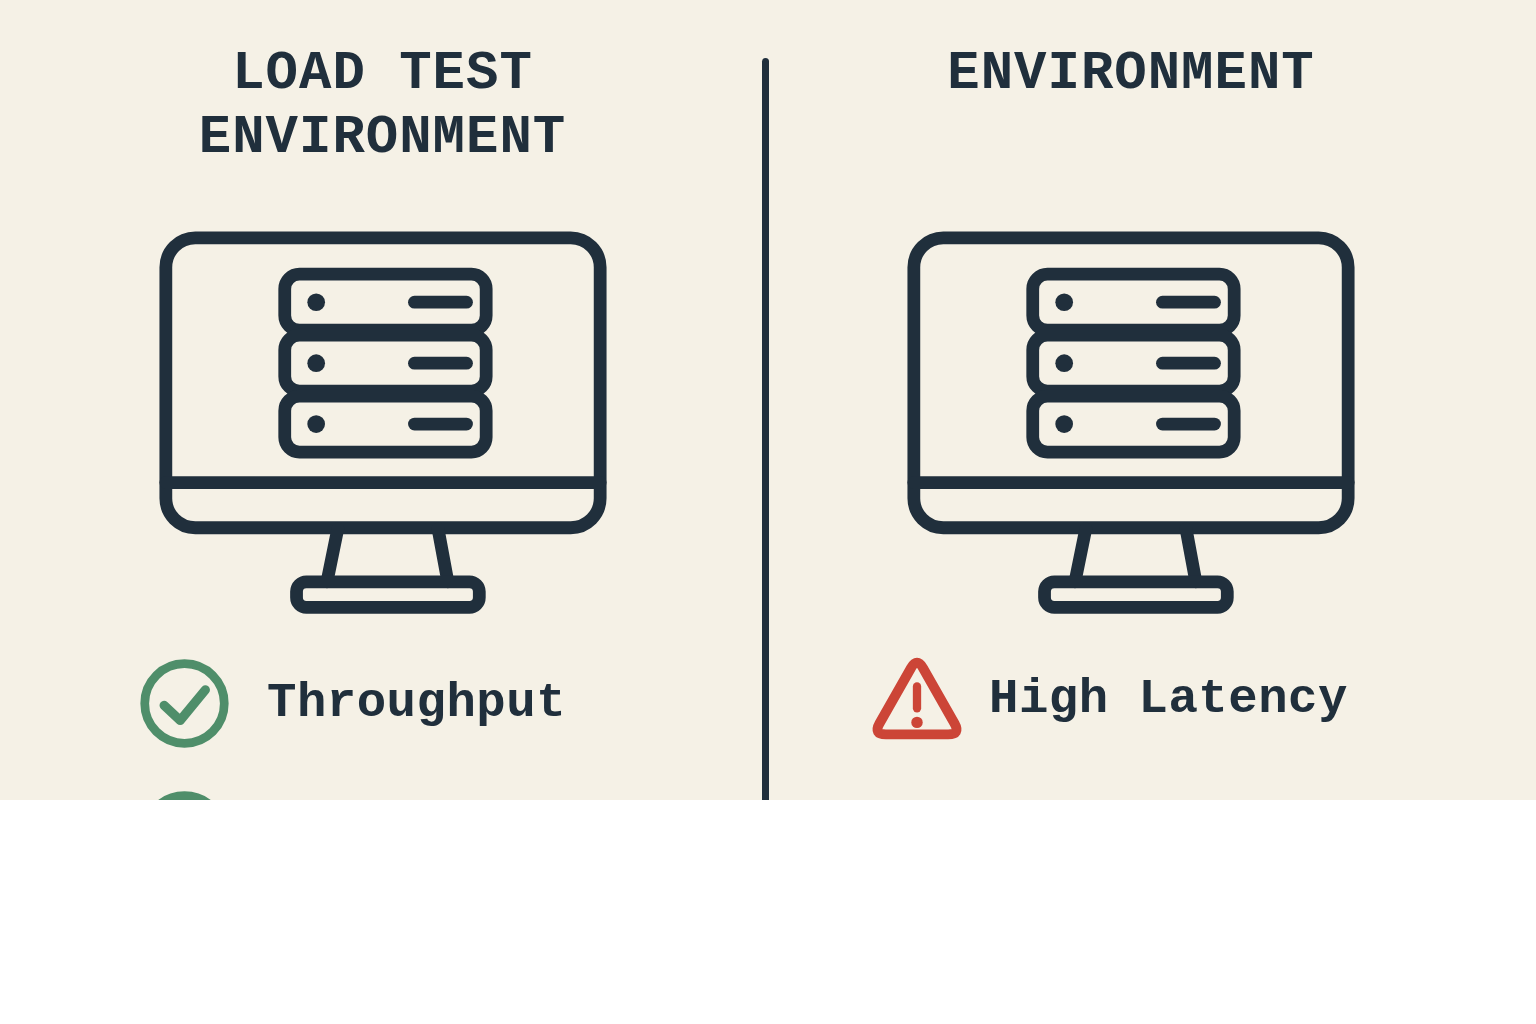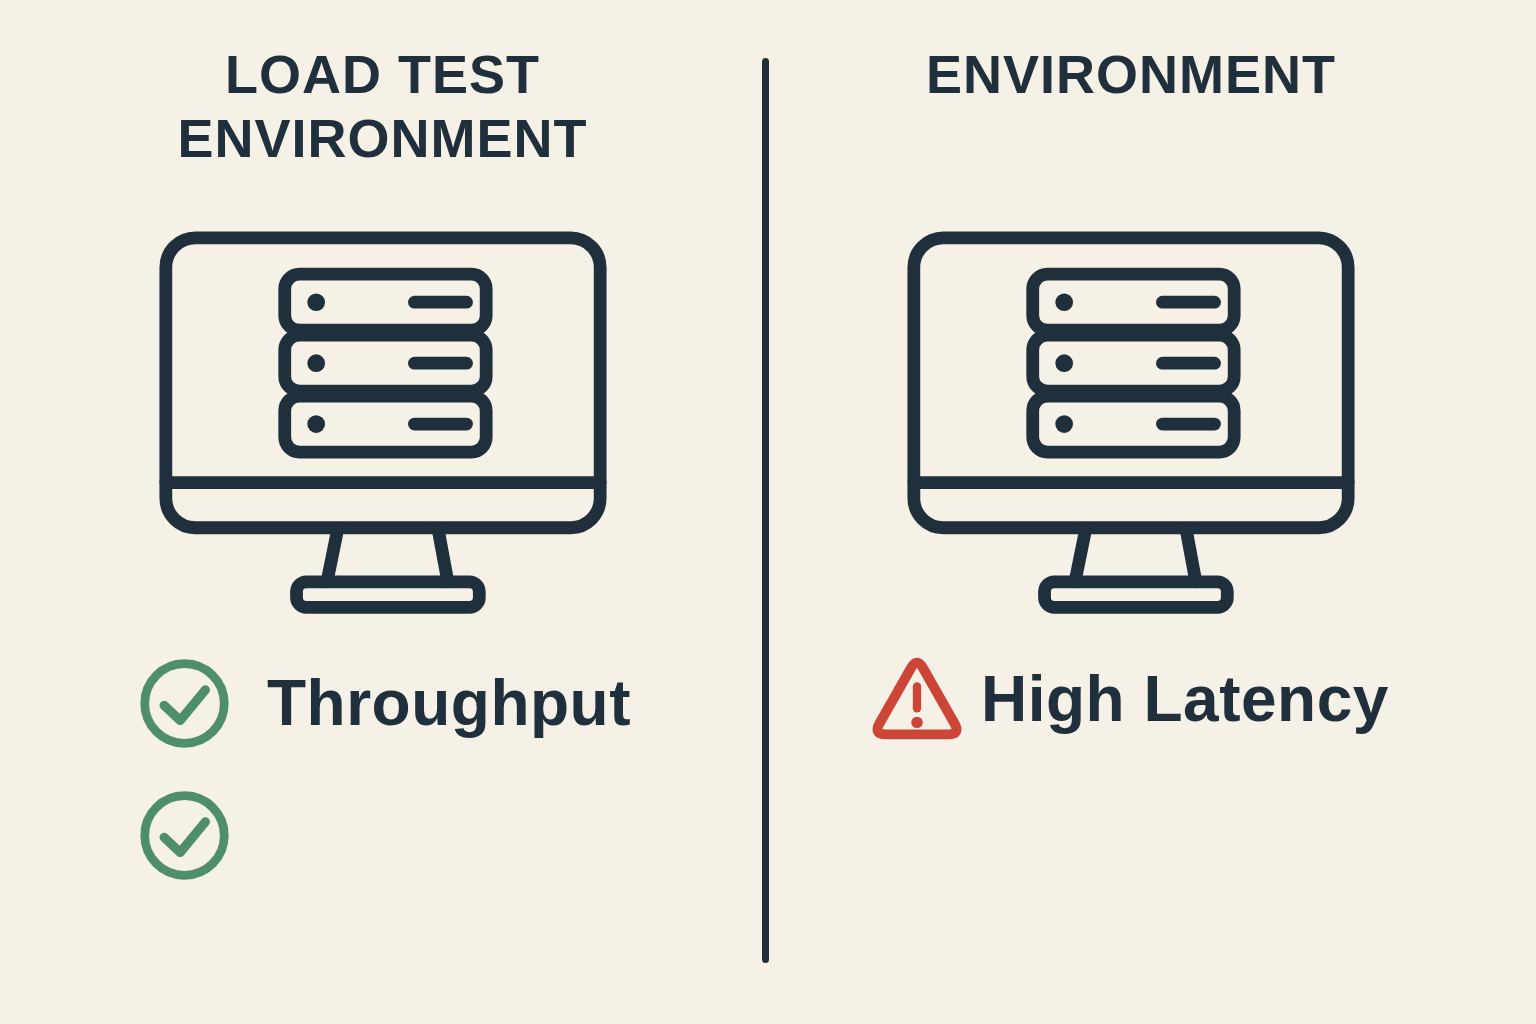--- a/index.html
+++ b/index.html
@@ -5,47 +5,47 @@
   :root{
     --background:#f5f1e6;
     --ink:#202f3c;
     --green:#4f8e6a;
     --red:#cc4537;
   }
   *{box-sizing:border-box;}
   body{margin:0;}
   .canvas{
     position:relative;
-    width:1536px;height:1024px;
+    width:1536px;height:800px;
     background:var(--background);
-    font-family:Liberation Sans, sans-serif;
+    font-family:Liberation Mono, monospace;
     overflow:hidden;
   }
   .col{position:absolute;top:0;height:100%;}
   .col-left{left:0;width:765px;}
   .col-right{left:771px;width:720px;}
   .title{
     position:absolute;top:42px;left:0;right:0;margin:0;
     text-align:center;
     font-size:54px;font-weight:700;line-height:64px;
     letter-spacing:1px;color:var(--ink);
   }
   .title .line{display:block;}
   .monitor{position:absolute;top:230px;left:50%;transform:translateX(-50%);}
   .rows{position:absolute;left:0;right:0;}
   .col-left  .rows{top:650px;padding-left:136px;}
   .col-right .rows{top:646px;padding-left:94px;}
   .row{display:flex;align-items:center;height:106px;margin-bottom:26px;}
   .icon{flex:0 0 auto;display:flex;align-items:center;justify-content:center;}
   .label{
-    font-size:64px;font-weight:700;color:var(--ink);
+    font-size:49px;font-weight:700;color:var(--ink);
     white-space:nowrap;letter-spacing:0.5px;
   }
   .col-left  .label{margin-left:34px;}
-  .col-right .label{margin-left:12px;text-align:center;}
+  .col-right .label{margin-left:20px;text-align:center;}
   .divider{
     position:absolute;left:762px;top:58px;
     width:7px;height:905px;border-radius:4px;
     background:var(--ink);
   }
   .stroke-ink{stroke:var(--ink);fill:none;}
   .fill-ink{fill:var(--ink);stroke:none;}
   .stroke-green{stroke:var(--green);fill:none;}
   .stroke-red{stroke:var(--red);fill:none;}
   .fill-red{fill:var(--red);stroke:none;}

